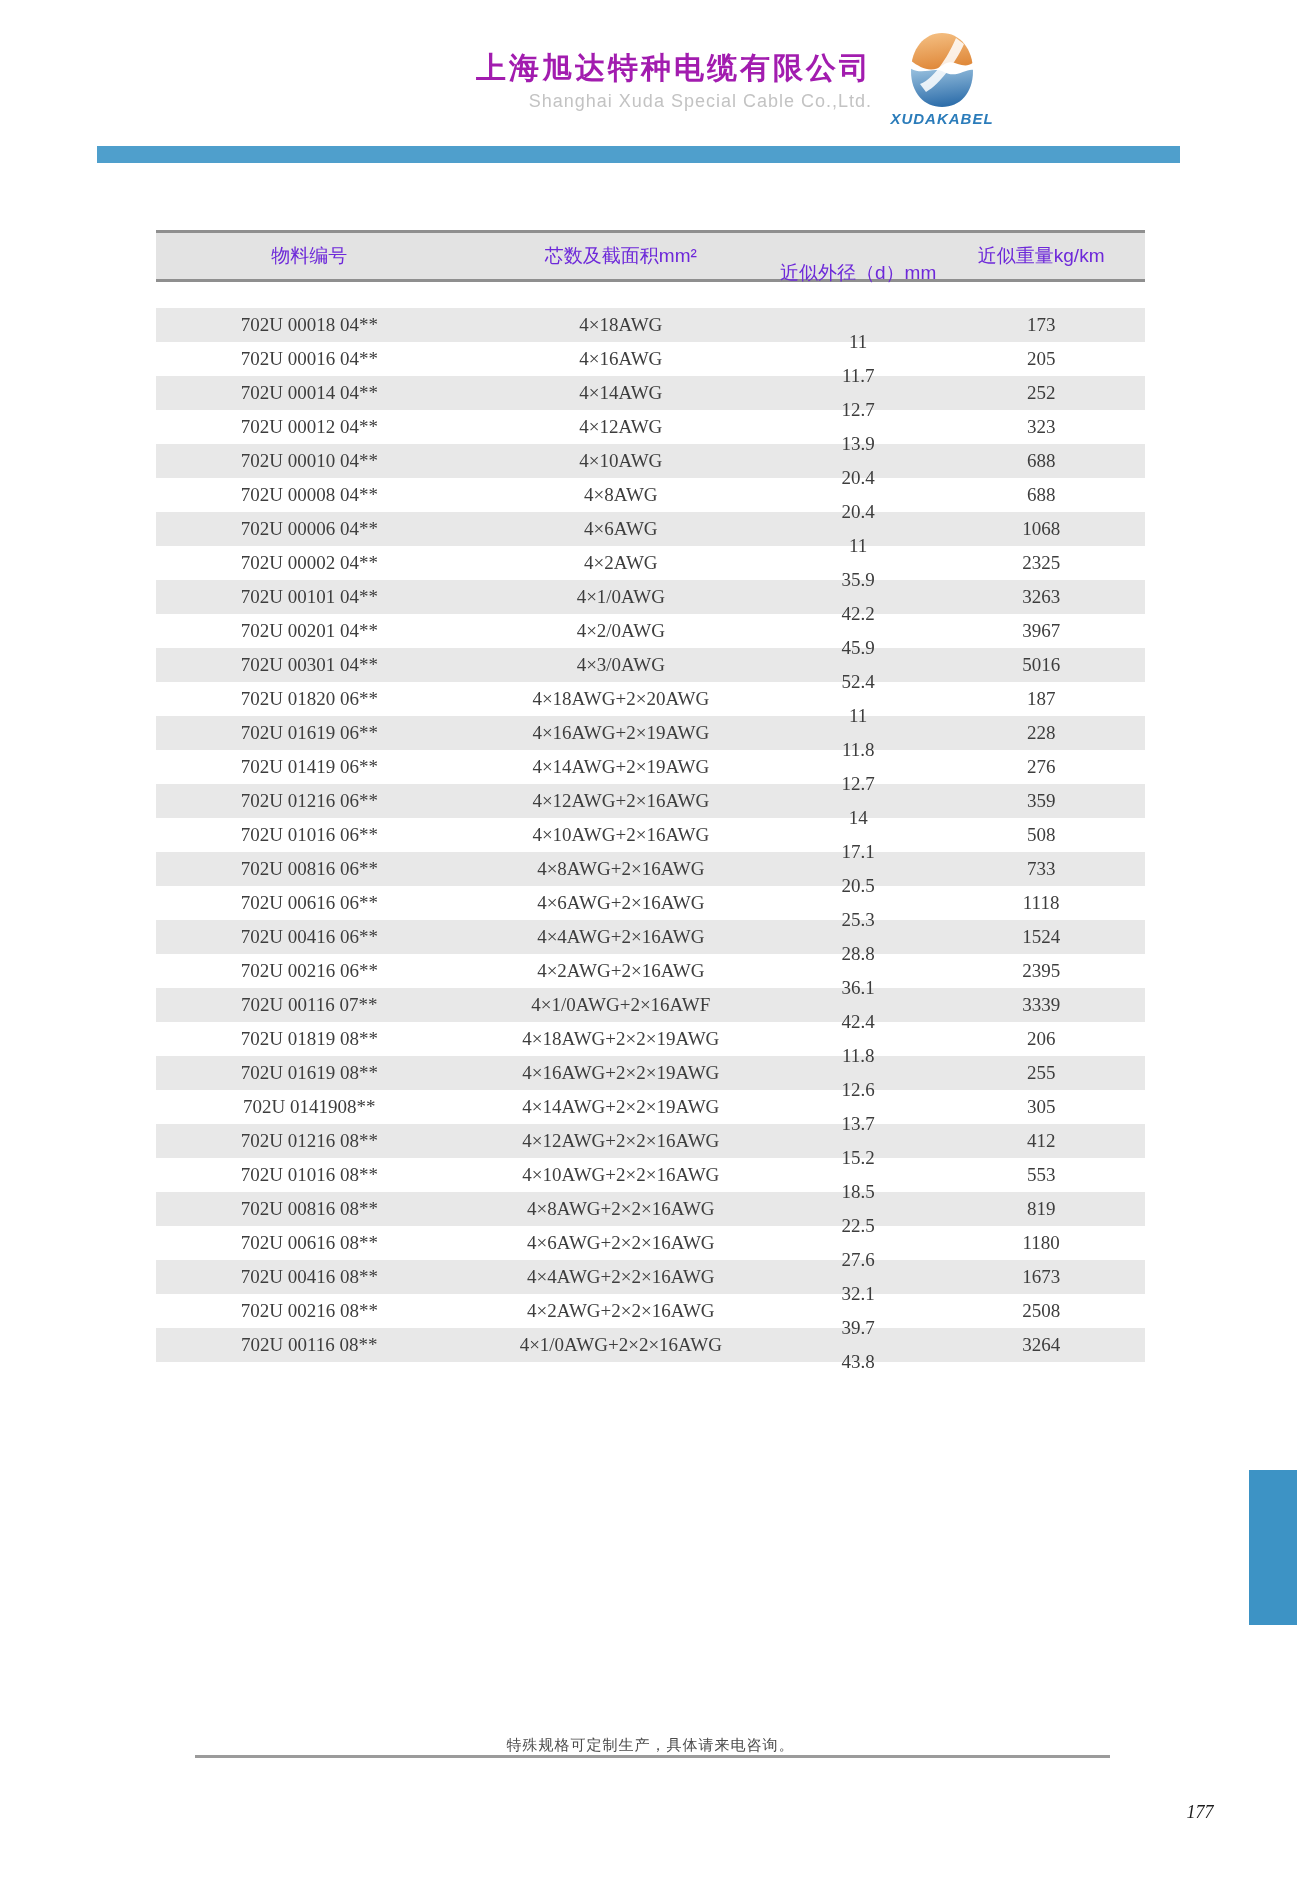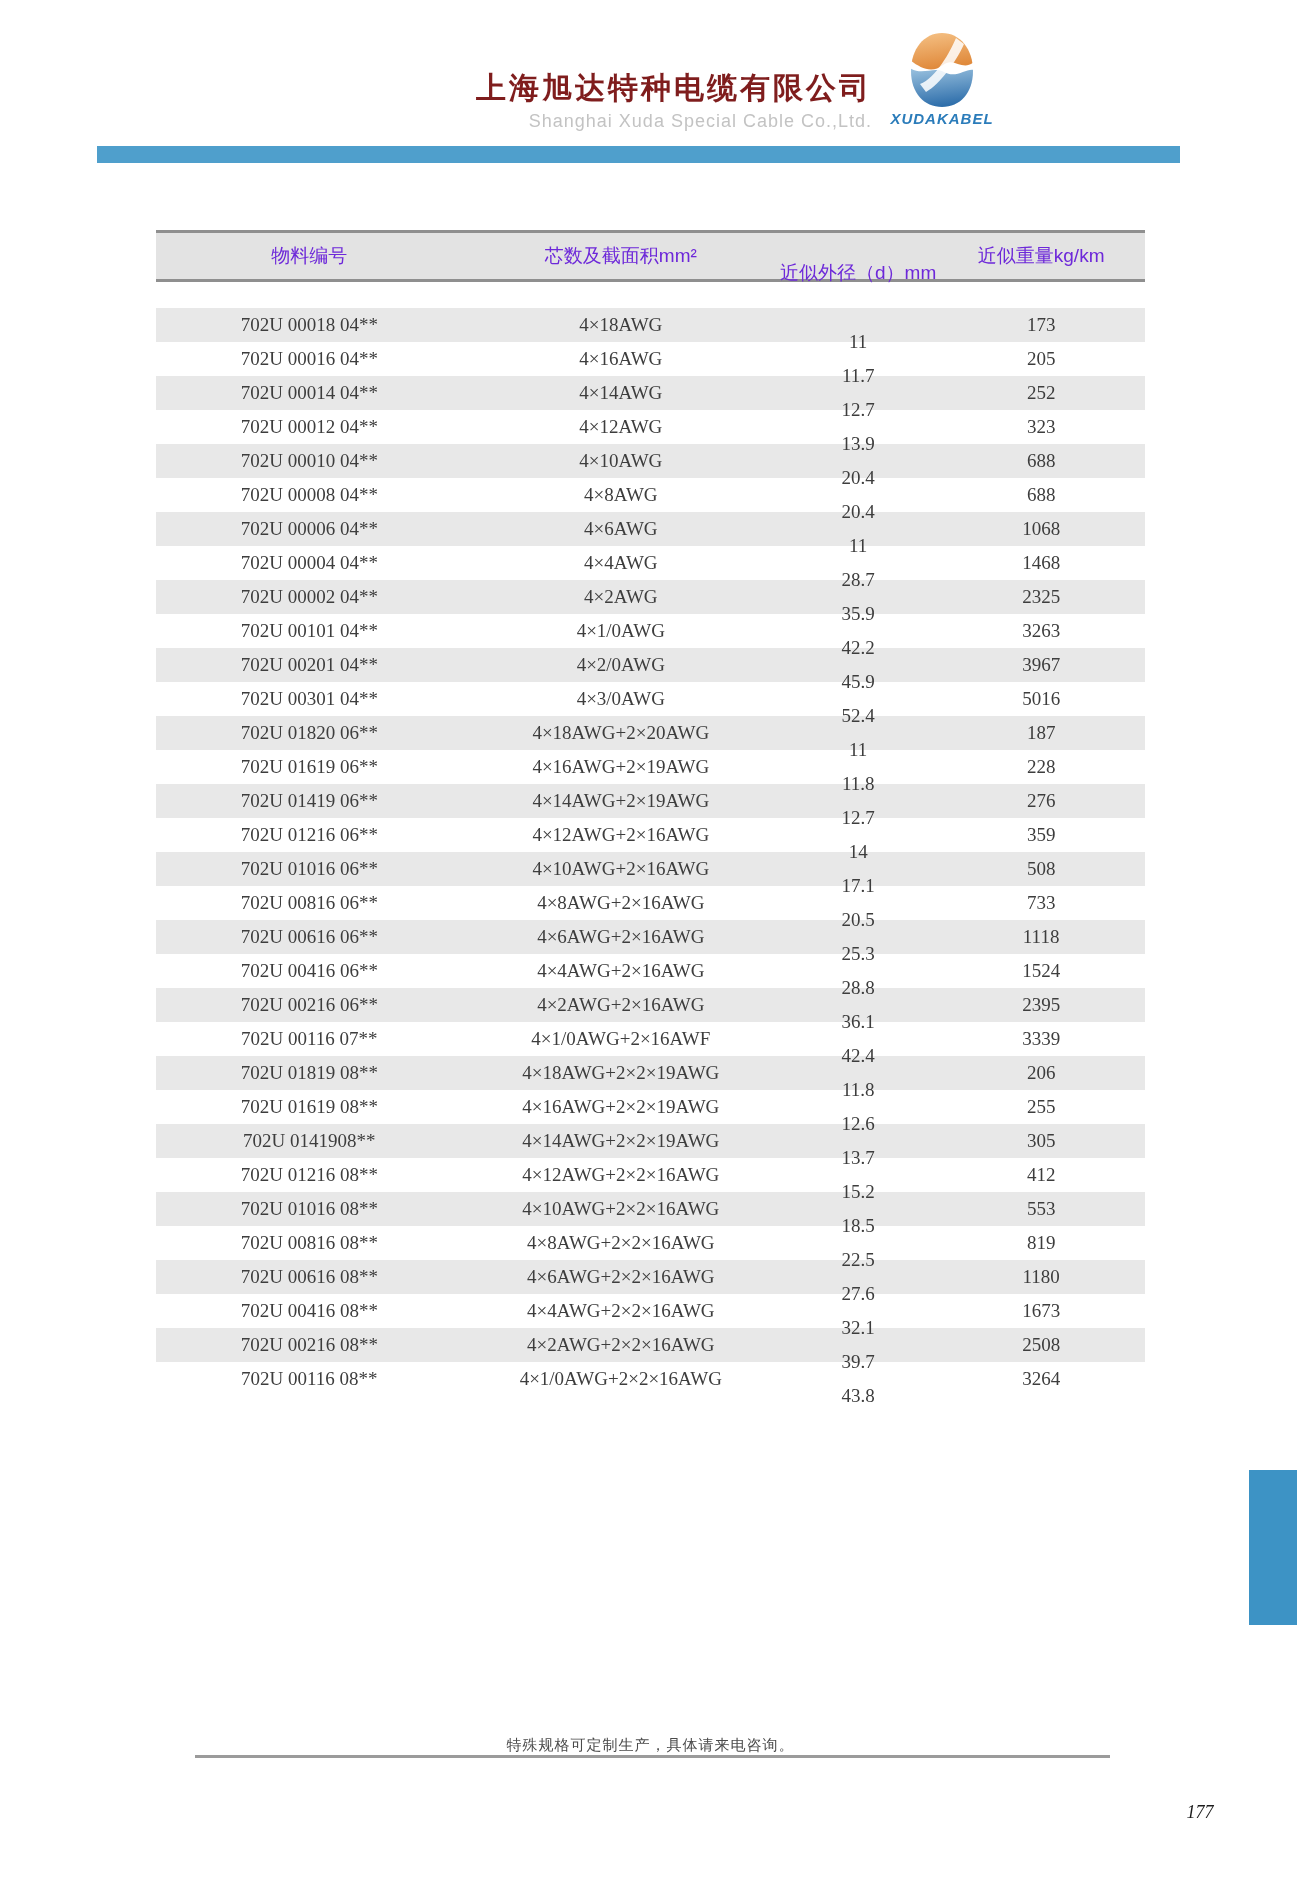--- a/index.html
+++ b/index.html
@@ -9,23 +9,22 @@
     background:#ffffff;
     font-family:"Liberation Sans","DejaVu Sans",sans-serif;
     overflow:hidden;
   }
   
   .company-block{
     position:absolute;top:50px;left:0;width:872px;
     text-align:right;
   }
   .company-cn{
-    font-size:30px;letter-spacing:3px;color:#7f1d1d;font-weight:bold;
+    font-size:30px;letter-spacing:3px;color:#a21caf;font-weight:bold;
     line-height:36px;
-    margin-top:20px;
   }
   .company-en{
     font-size:18px;color:#c3c3c3;letter-spacing:1px;margin-top:5px;
   }
   .logo-block{
     position:absolute;left:884px;top:32px;width:116px;text-align:center;
   }
   .logo-egg{display:block;margin:0 auto;}
   .logo-wordmark{
     display:block;margin-top:2px;
@@ -156,26 +155,20 @@
           <div class="col col-2">20.4</div>
           <div class="col col-3">688</div>
         </div>
         <div class="row">
           <div class="col col-0">702U 00006 04**</div>
           <div class="col col-1">4×6AWG</div>
           <div class="col col-2">11</div>
           <div class="col col-3">1068</div>
         </div>
         <div class="row">
-          <div class="col col-0">702U 00004 04**</div>
-          <div class="col col-1">4×4AWG</div>
-          <div class="col col-2">28.7</div>
-          <div class="col col-3">1468</div>
-        </div>
-        <div class="row">
           <div class="col col-0">702U 00002 04**</div>
           <div class="col col-1">4×2AWG</div>
           <div class="col col-2">35.9</div>
           <div class="col col-3">2325</div>
         </div>
         <div class="row">
           <div class="col col-0">702U 00101 04**</div>
           <div class="col col-1">4×1/0AWG</div>
           <div class="col col-2">42.2</div>
           <div class="col col-3">3263</div>

